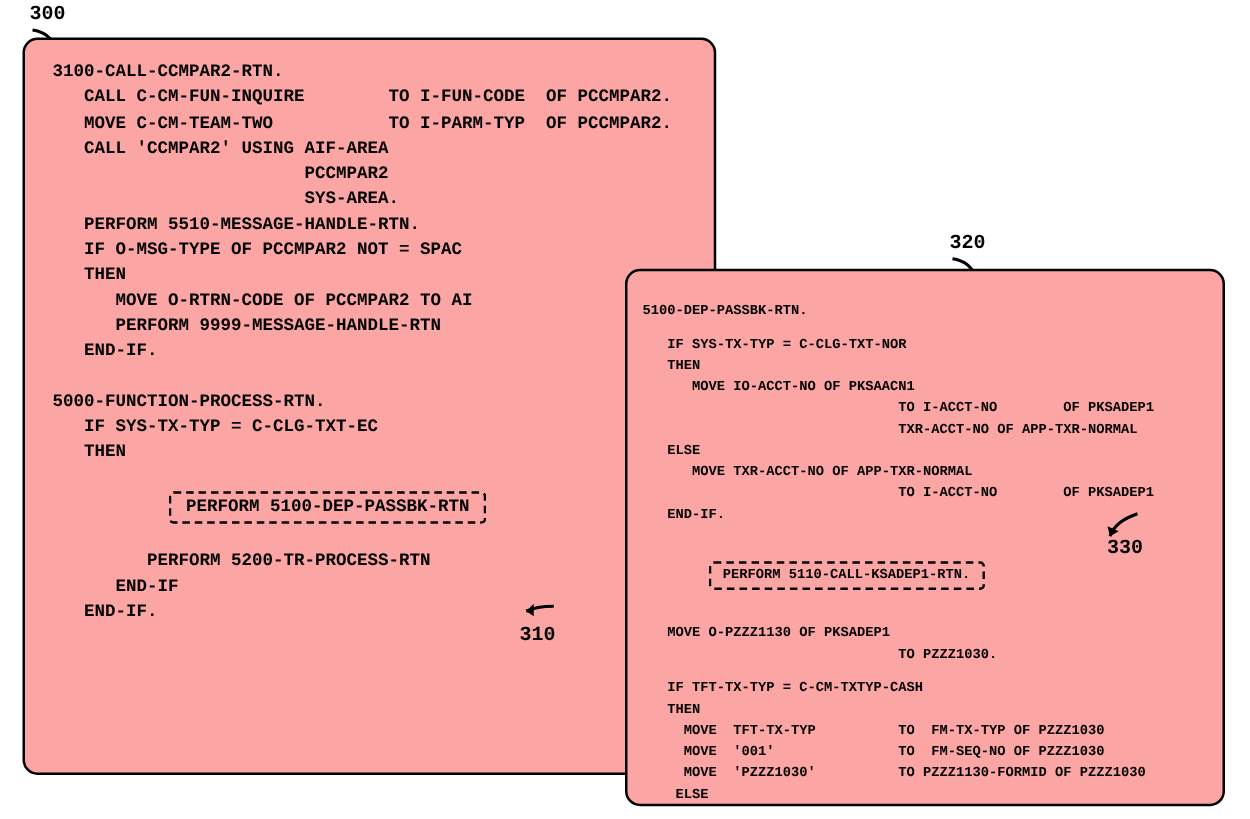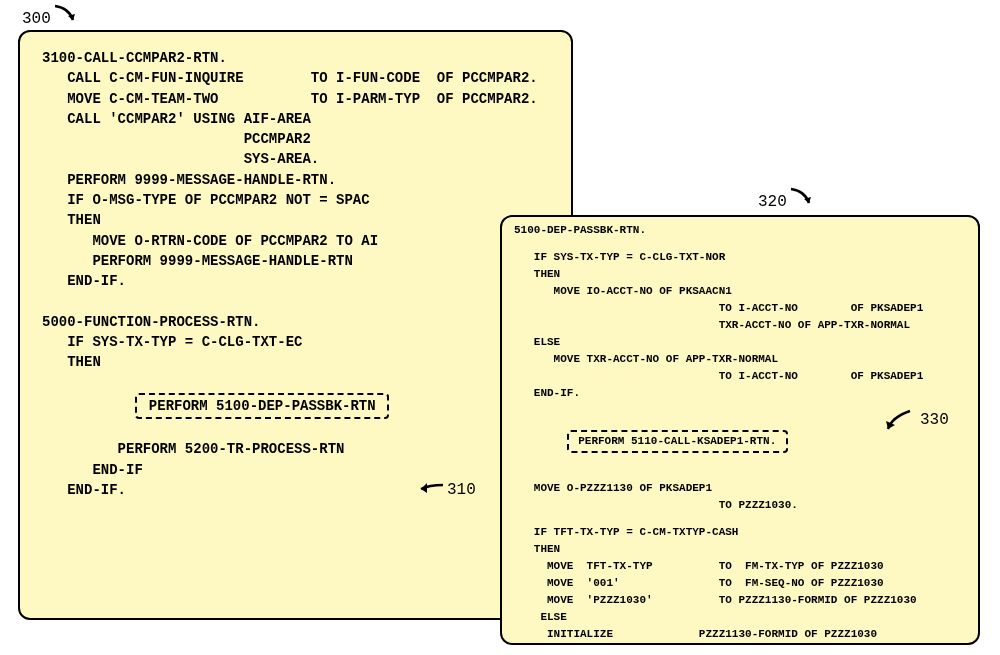--- a/index.html
+++ b/index.html
@@ -9,55 +9,56 @@
     font-family: "Courier New", Courier, monospace;
     color: #000;
   }
   .stage {
     position: relative;
     width: 1000px;
     height: 655px;
   }
   .panel {
     position: absolute;
-    background: #fef9c3;
+    background: #fca5a5;
     border: 2.5px solid #000;
     border-radius: 12px;
     box-sizing: border-box;
     overflow: hidden;
   }
   .panel-left {
     left: 18px;
     top: 30px;
     width: 555px;
     height: 590px;
     padding: 16px 10px 10px 22px;
     font-size: 14px;
     line-height: 1.45;
   }
   .panel-right {
     left: 500px;
     top: 215px;
     width: 480px;
     height: 430px;
-    padding: 5px 10px 10px 12px;
+    padding: 24px 10px 10px 12px;
     font-size: 11px;
     line-height: 1.55;
   }
   .code-line {
     font-weight: bold;
     white-space: pre;
   }
   .blank { height: 10px; }
   .callout {
     position: absolute;
     font-size: 16px;
-    font-weight: normal;
+    font-weight: bold;
     display: flex;
-    align-items: flex-end;
+    align-items: center;
+    flex-direction: column;
   }
   .arrow-svg { display: block; }
   .dashed-highlight {
     border: 2px dashed #000;
     border-radius: 4px;
     padding: 1px 3px;
     display: inline-block;
     margin-left: -5px;
   }
   
@@ -83,21 +84,21 @@
     </svg>
   </div>
 
   <div class="panel panel-left">
     <div class="code-line">3100-CALL-CCMPAR2-RTN.</div>
     <div class="code-line">   CALL C-CM-FUN-INQUIRE        TO I-FUN-CODE  OF PCCMPAR2.</div>
     <div class="code-line">   MOVE C-CM-TEAM-TWO           TO I-PARM-TYP  OF PCCMPAR2.</div>
     <div class="code-line">   CALL 'CCMPAR2' USING AIF-AREA</div>
     <div class="code-line">                        PCCMPAR2</div>
     <div class="code-line">                        SYS-AREA.</div>
-    <div class="code-line">   PERFORM 9999-MESSAGE-HANDLE-RTN.</div>
+    <div class="code-line">   PERFORM 5510-MESSAGE-HANDLE-RTN.</div>
     <div class="code-line">   IF O-MSG-TYPE OF PCCMPAR2 NOT = SPAC</div>
     <div class="code-line">   THEN</div>
     <div class="code-line">      MOVE O-RTRN-CODE OF PCCMPAR2 TO AI</div>
     <div class="code-line">      PERFORM 9999-MESSAGE-HANDLE-RTN</div>
     <div class="code-line">   END-IF.</div>
     <div class="blank"></div>
     <div class="blank"></div>
     <div class="code-line">5000-FUNCTION-PROCESS-RTN.</div>
     <div class="code-line">   IF SYS-TX-TYP = C-CLG-TXT-EC</div>
     <div class="code-line">   THEN</div>

